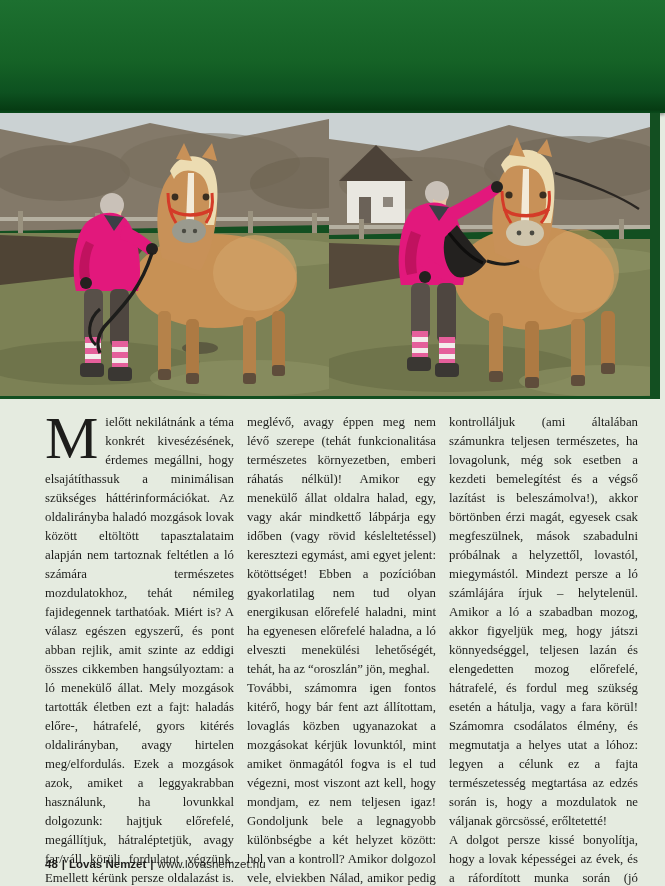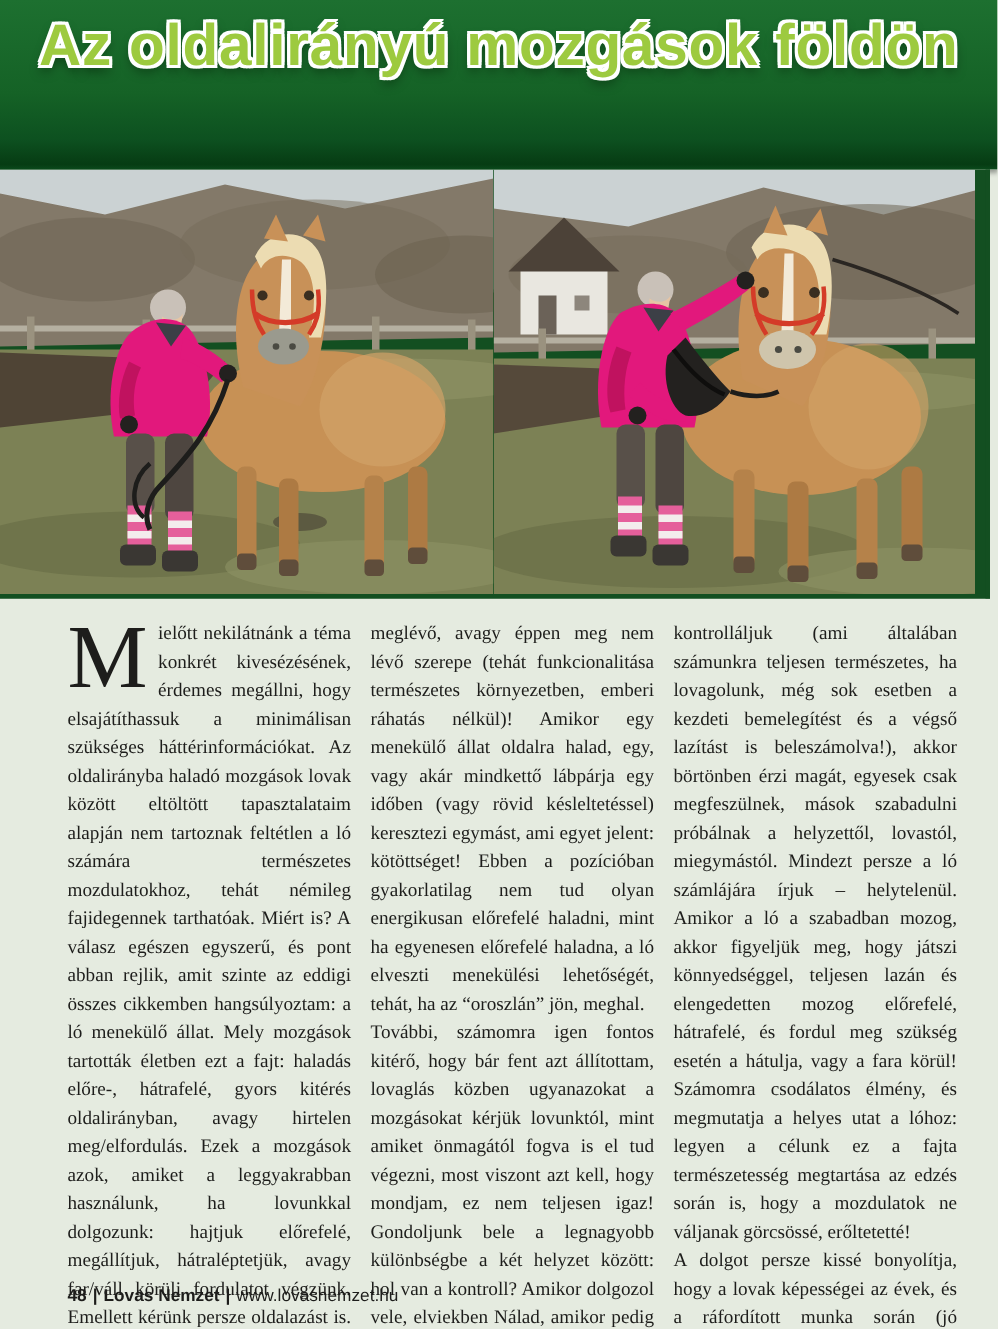--- a/index.html
+++ b/index.html
@@ -44,21 +44,20 @@
           font-family:"Liberation Sans",sans-serif;font-size:11.5px;color:#1d1d1b;}
   .footer .b{font-weight:bold;}
   .footer .sep{font-weight:bold;padding:0 4px;}
 </style>
 </head>
 <body>
 
 <div class="page">
 
   <div class="banner">
-    <h1>Az oldalirányú mozgások földön</h1>
   </div>
 
   <div class="photos">
 
     <figure class="photo left" style="margin:0">
       <svg width="329" height="283" viewBox="0 0 329 283">
 
         <rect x="0" y="0" width="329" height="80" fill="#cbd2d3"></rect>
 
         <path d="M0,16 L70,30 L150,10 L230,26 L329,6 L329,112 L0,118 Z" fill="#837969"></path>

